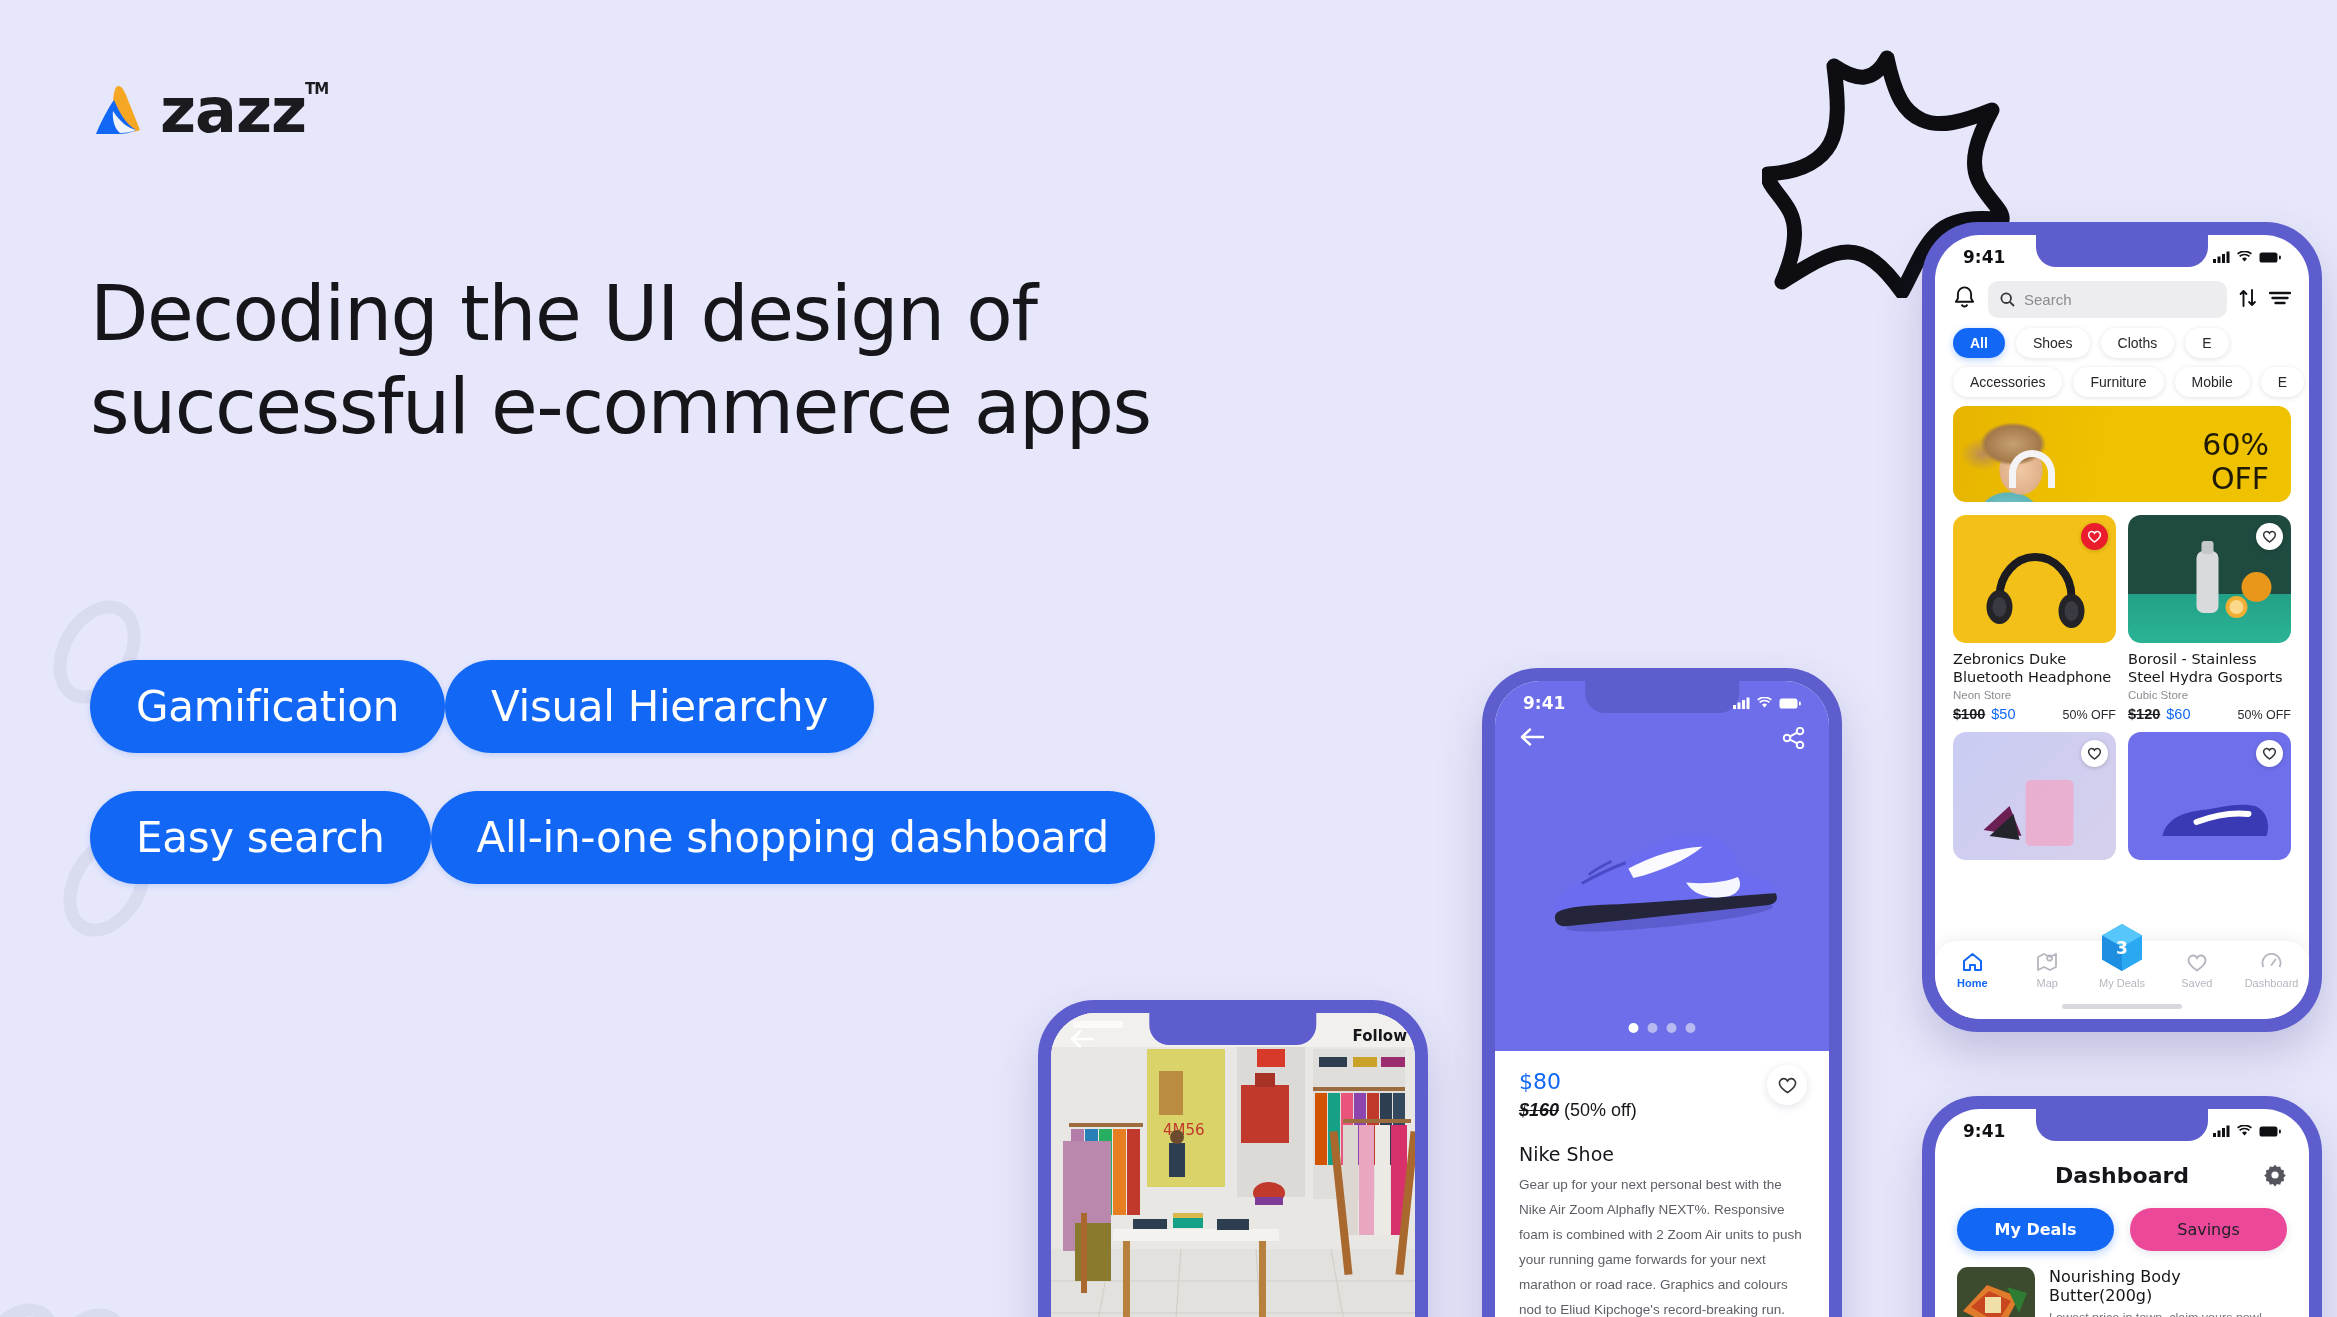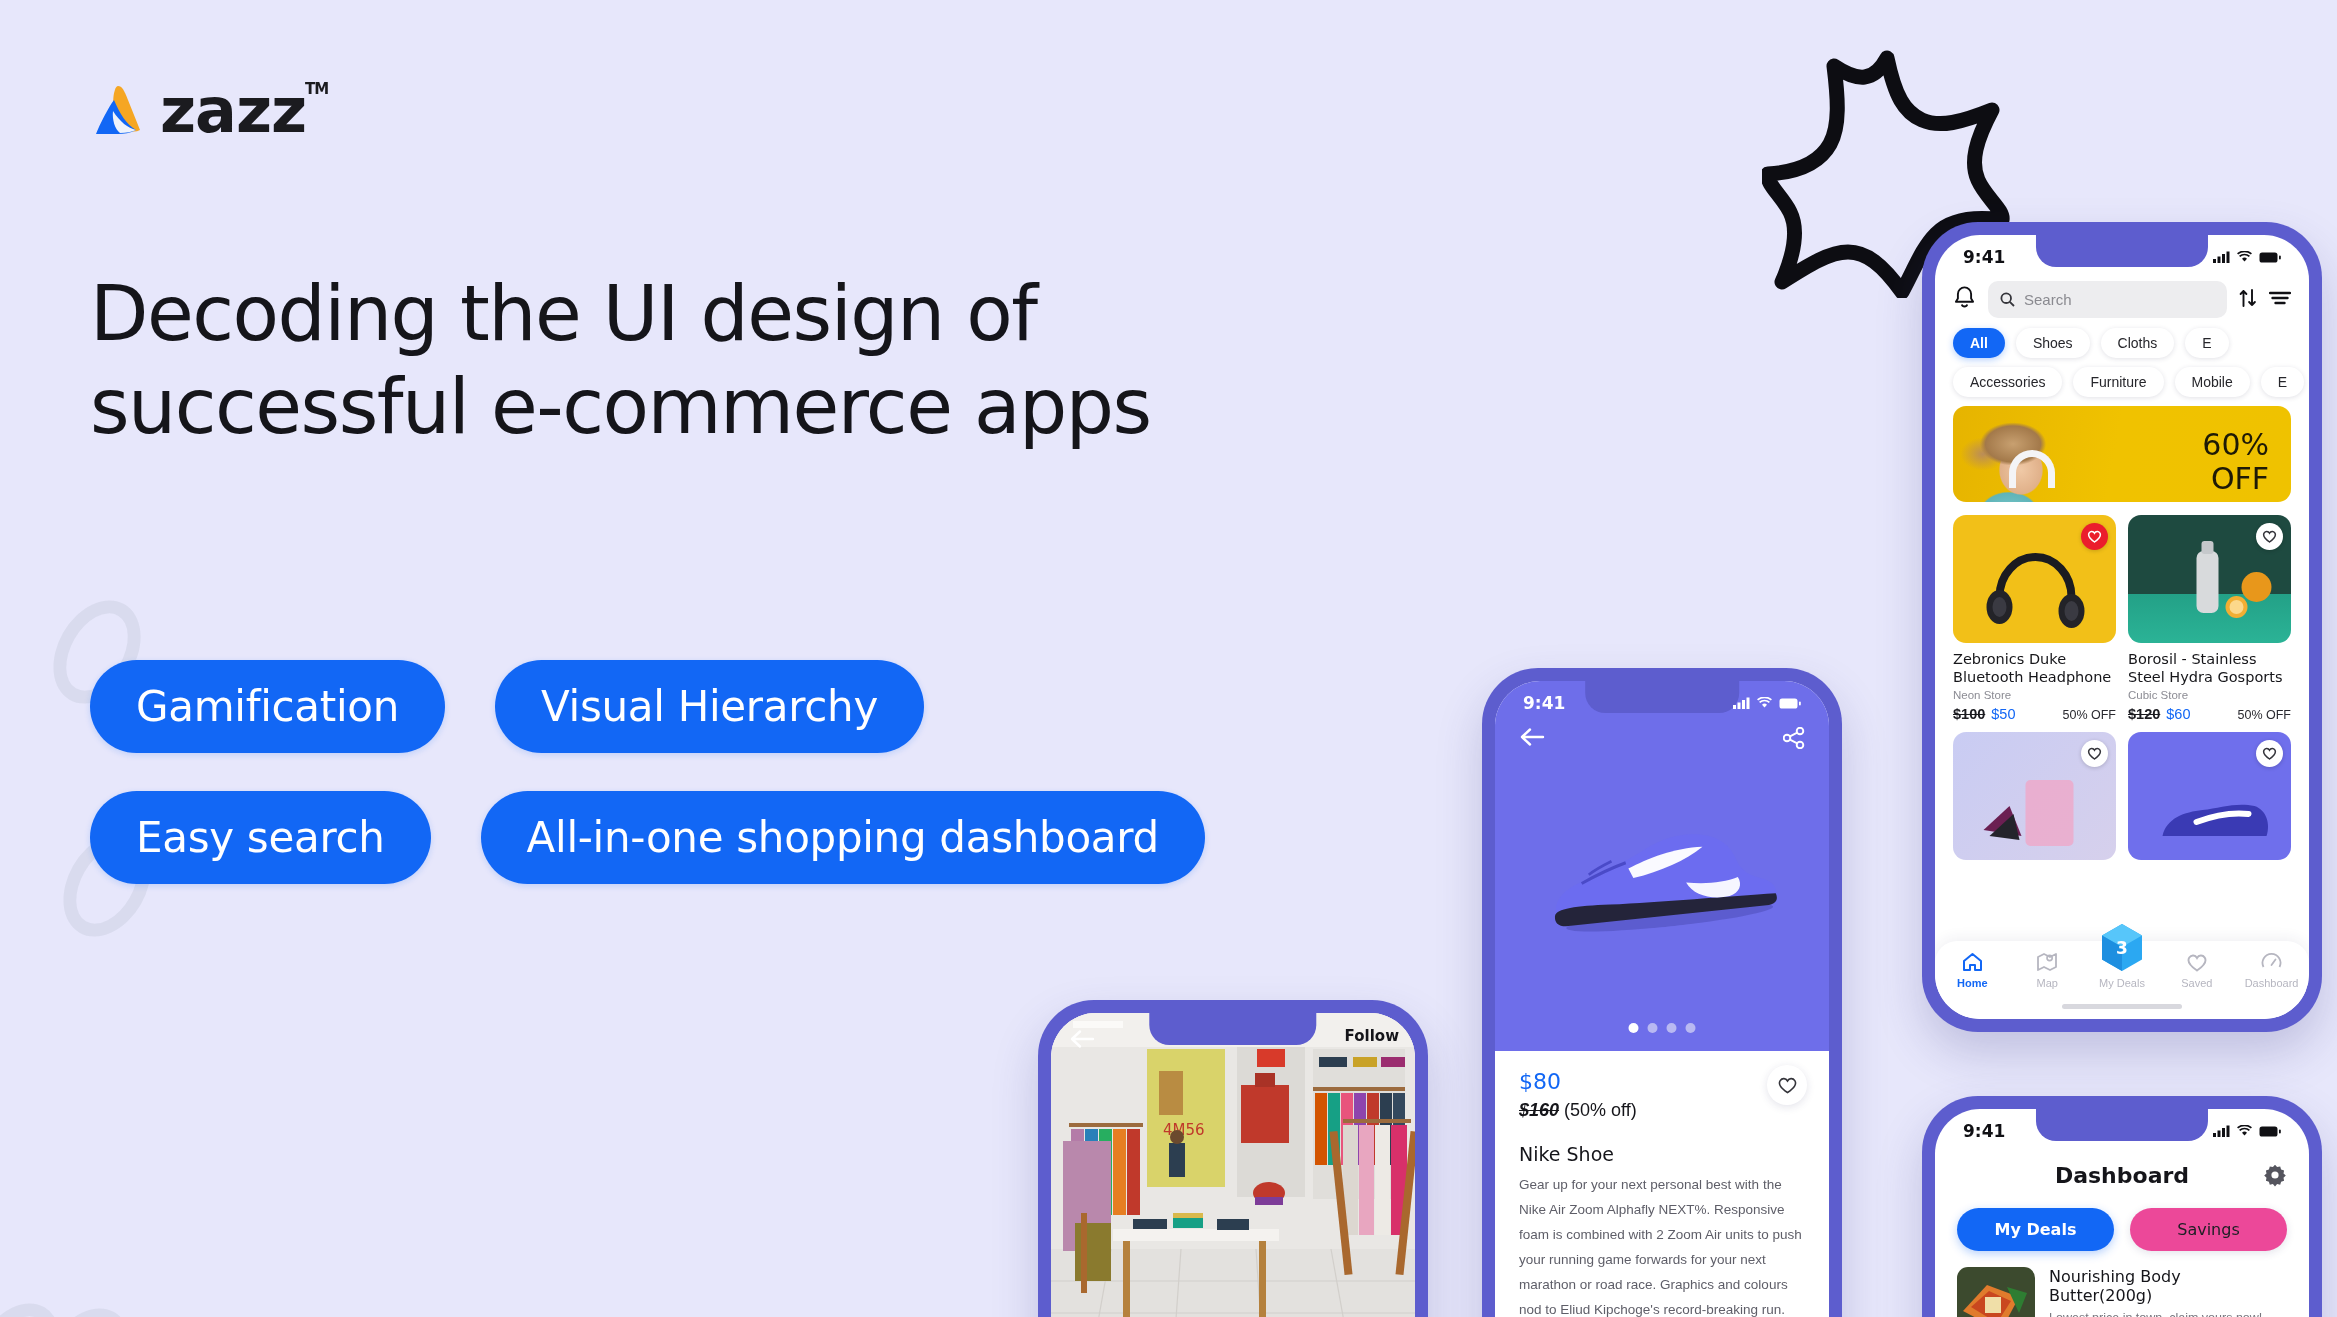--- a/index.html
+++ b/index.html
@@ -39,21 +39,21 @@
   
   .headline{
     position:absolute; left:90px; top:268px;
     font-family:"DejaVu Sans", sans-serif;
     font-size:76px; font-weight:400; line-height:1.22;
     color:#15151A; letter-spacing:-1.5px; max-width:1500px;
   }
 
   
   .pill-rows{ position:absolute; left:90px; top:660px; }
-  .pill-row{ display:flex; gap:50px; margin-bottom:38px;}
+  .pill-row{ display:flex; margin-bottom:38px;}
   .pill{
     background:#1267F5; color:#fff;
     border-radius:999px;
     font-size:42px; font-weight:400;
     padding:22px 46px;
     font-family:"DejaVu Sans", sans-serif;
     letter-spacing:-.3px;
     white-space:nowrap;
     box-shadow:0 2px 6px rgba(18,103,245,.18);
   }
@@ -188,21 +188,21 @@
     background:#fff; box-shadow:0 2px 9px rgba(40,40,90,.13);
     display:flex; align-items:center; justify-content:center;
   }
   .detail-name{ font-size:19px; color:#15151A; margin-top:22px; font-family:"DejaVu Sans", sans-serif;}
   .detail-desc{ font-size:13.5px; color:#5E5E68; line-height:1.85; margin-top:8px;}
 
   
   #phone-store{ left:1038px; top:1000px; width:390px; height:430px; }
   .store-photo{ position:absolute; inset:0; }
   .follow-btn{
-    position:absolute; right:16px; top:14px; z-index:9;
+    position:absolute; right:8px; top:14px; z-index:9;
     font-size:15px; font-weight:700; color:#15151A;
     font-family:"DejaVu Sans", sans-serif;
   }
   .back-arrow-store{ position:absolute; left:18px; top:16px; z-index:9; }
 
   
   #phone-dash{ left:1922px; top:1096px; width:400px; height:430px; }
   .dash-header{
     display:flex; align-items:center; justify-content:center; position:relative;
     padding:18px 22px 6px 22px;

